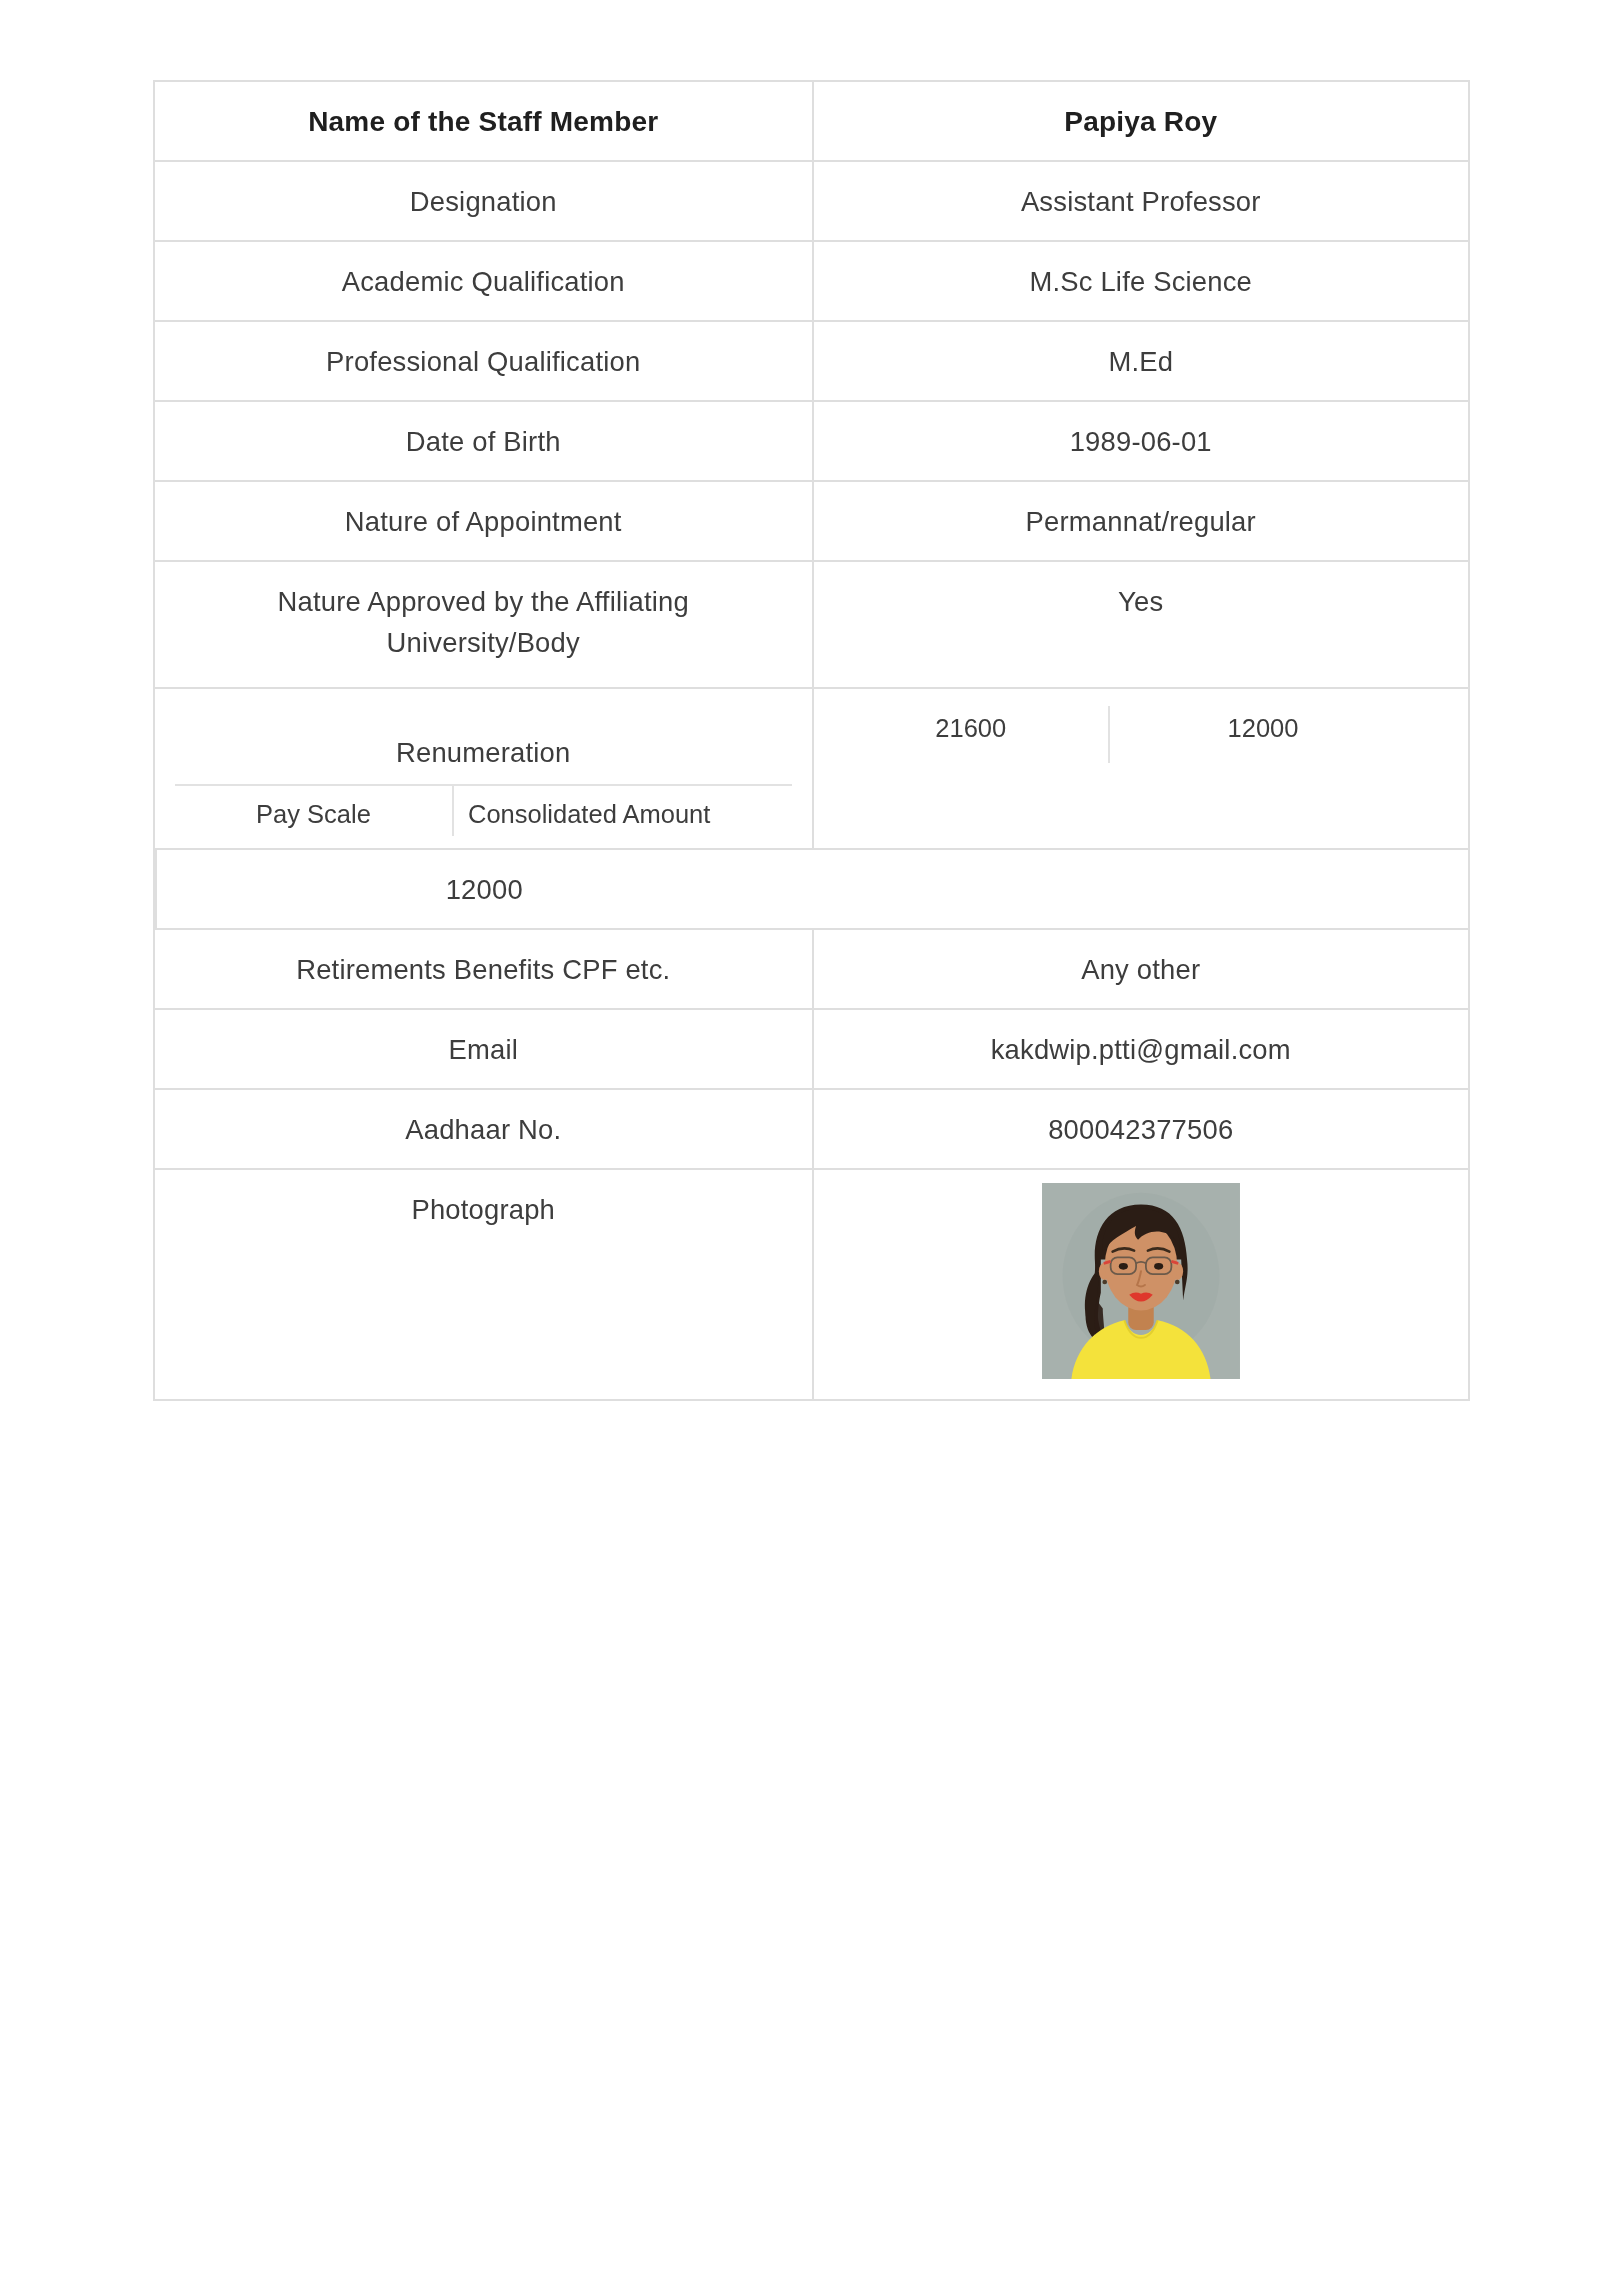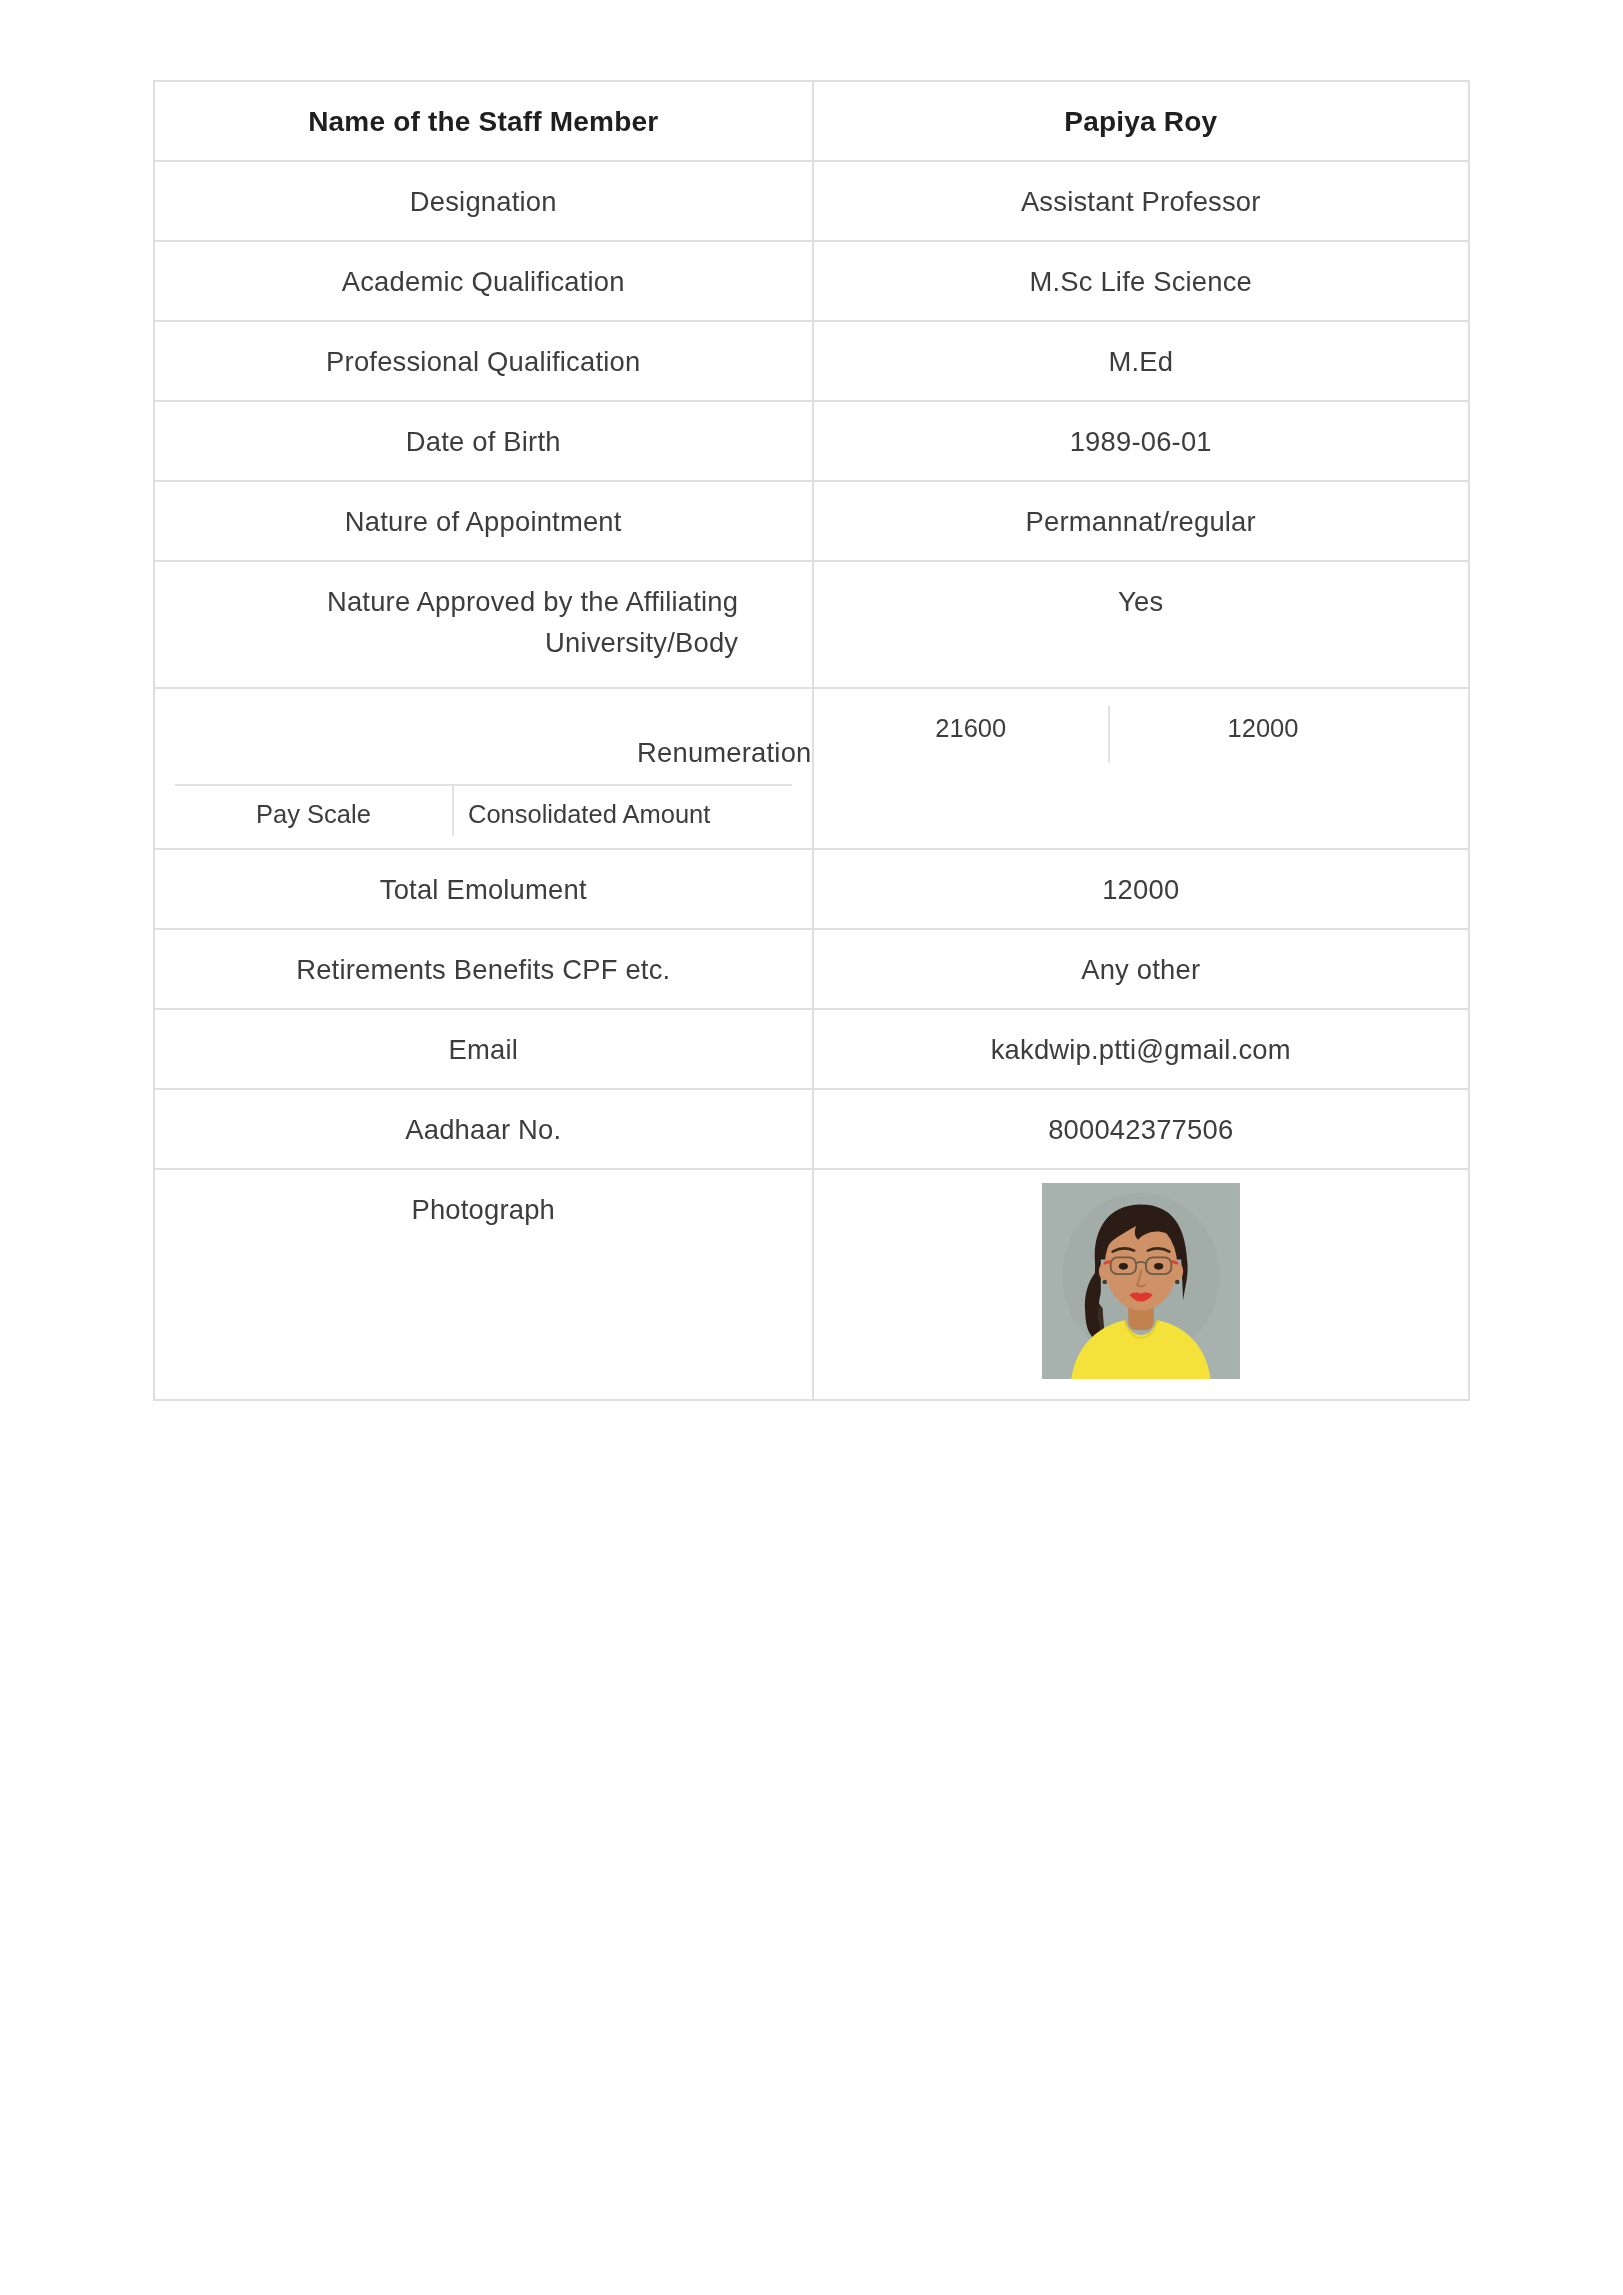--- a/index.html
+++ b/index.html
@@ -36,21 +36,21 @@
     flex-direction:column;
     align-items:center;
     padding-top:18.6px;
     padding-bottom:11.8px;
   }
   .value-cell{border-left:2px solid var(--border);}
   .cell-text{
     display:block;
     font-size:27.4px;
     line-height:41px;
-    text-align:right;
+    text-align:center;
     font-weight:300;
     color:var(--text);
     letter-spacing:0.2px;
   }
   .header-row .cell-text{
     font-weight:bold;
     color:var(--header-text);
     font-size:28px;
   }
   .approval-row{min-height:127px;}
@@ -184,23 +184,20 @@
       <div class="renum-vals">
         <div class="renum-val first">21600</div>
         <div class="vdivider"></div>
         <div class="renum-val second">12000</div>
         <div class="renum-filler"></div>
       </div>
     </div>
   </div>
 
   <div class="row">
-    <div class="cell label-cell">
-      <span class="cell-text">Total Emolument</span>
-    </div>
     <div class="cell value-cell">
       <span class="cell-text">12000</span>
     </div>
   </div>
 
   <div class="row">
     <div class="cell label-cell">
       <span class="cell-text">Retirements Benefits CPF etc.</span>
     </div>
     <div class="cell value-cell">

